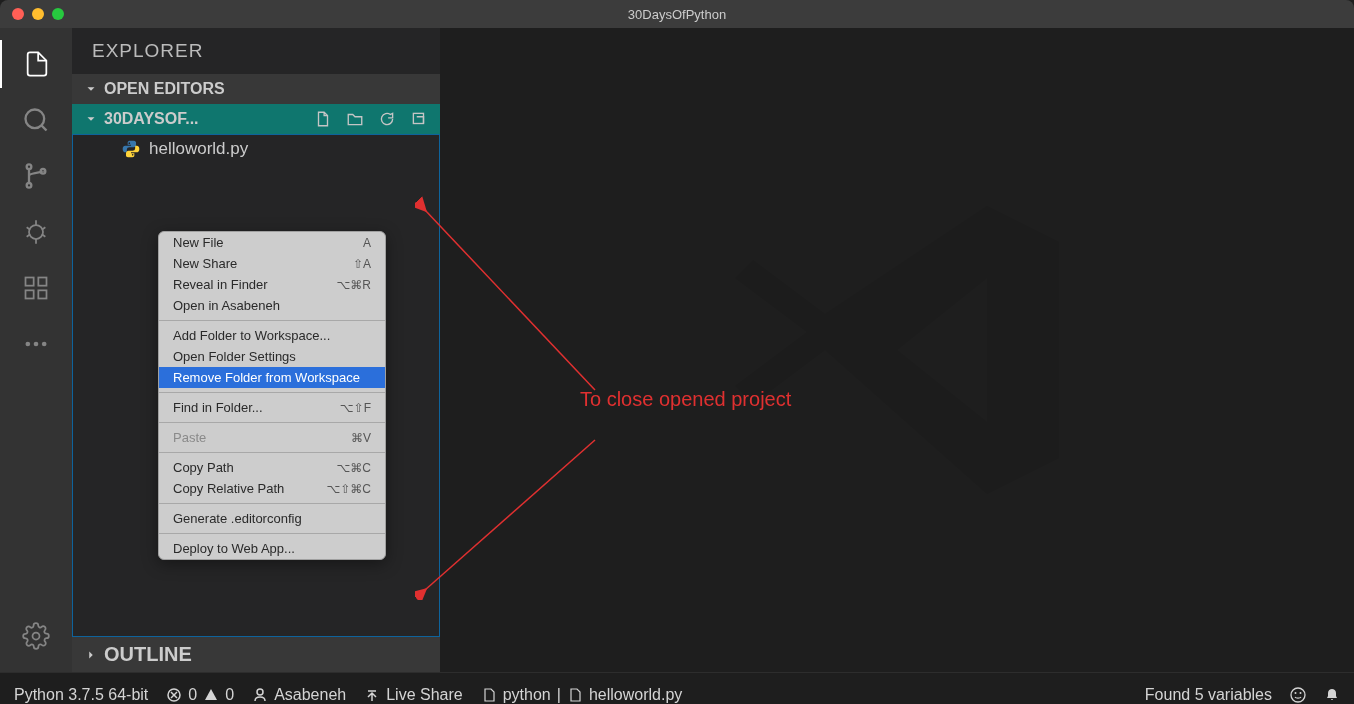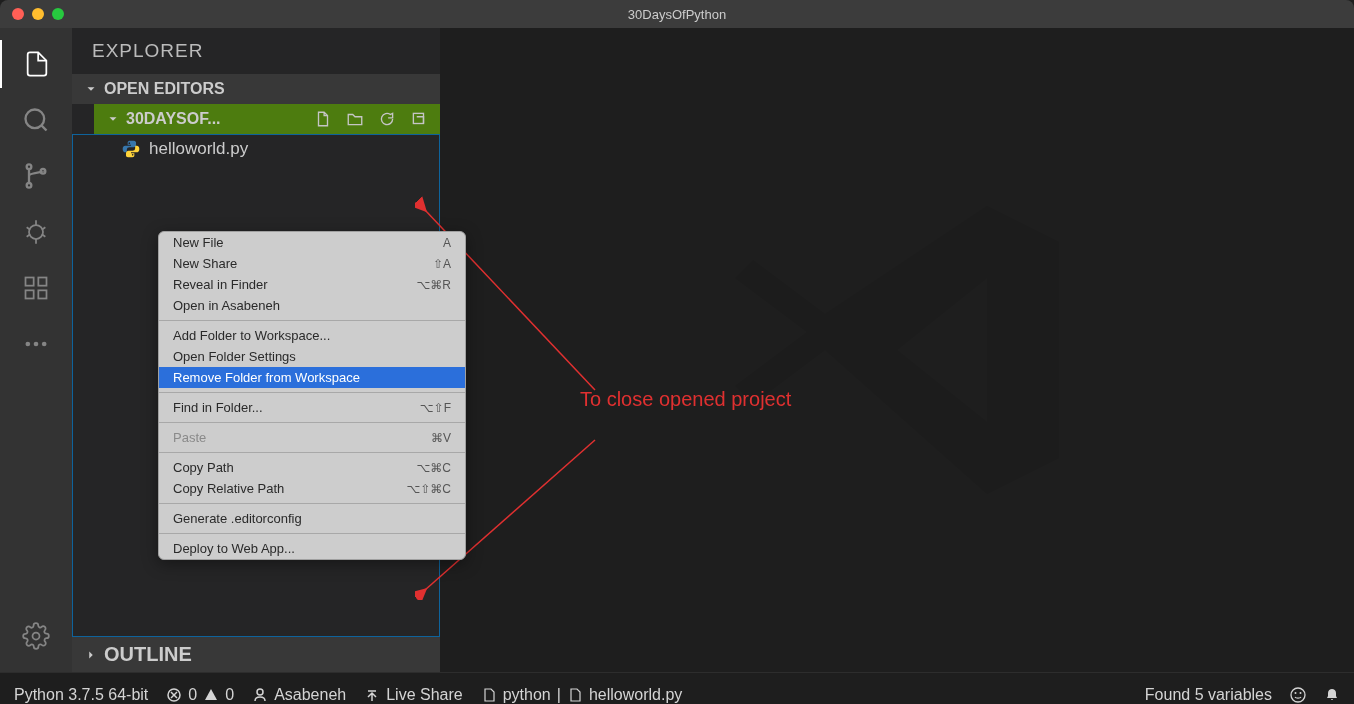--- a/index.html
+++ b/index.html
@@ -17,30 +17,30 @@
 
 .activity-bar { width: 72px; background: #333333; display: flex; flex-direction: column; align-items: center; padding-top: 12px; }
 .activity-item { width: 48px; height: 48px; display: flex; align-items: center; justify-content: center; color: #858585; cursor: pointer; margin-bottom: 8px; }
 .activity-item.active { color: #ffffff; border-left: 2px solid #fff; width: 72px; padding-left: 0; }
 .activity-item svg { width: 28px; height: 28px; }
 .activity-bottom { margin-top: auto; margin-bottom: 12px; }
 
 .sidebar { width: 368px; background: #252526; display: flex; flex-direction: column; }
 .sidebar-title { padding: 12px 20px; color: #bbbbbb; font-size: 19px; letter-spacing: 1px; }
 .section-header { padding: 6px 12px; color: #cccccc; font-size: 16px; font-weight: 600; display: flex; align-items: center; gap: 6px; background: #383838; cursor: pointer; }
-.section-header.folder { background: #4d7c0f; justify-content: space-between; margin-left: 22px; }
+.section-header.folder { background: #0f766e; justify-content: space-between; }
 .folder-left { display: flex; align-items: center; gap: 6px; }
 .folder-actions { display: flex; gap: 14px; color: #c5c5c5; }
 .folder-actions svg { width: 18px; height: 18px; }
 
 .file-tree { flex: 1; border: 1px solid #0e639c; background: #252526; position: relative; }
 .file-item { padding: 4px 8px 4px 48px; display: flex; align-items: center; gap: 8px; color: #cccccc; font-size: 17px; cursor: pointer; }
 .python-icon { width: 20px; height: 20px; display: inline-flex; align-items: center; justify-content: center; }
 
-.context-menu { position: absolute; left: 158px; top: 231px; width: 308px; background: #cdcdcd; border: 1px solid #a0a0a0; border-radius: 6px; box-shadow: 0 4px 16px rgba(0,0,0,0.4); font-size: 13px; color: #2a2a2a; overflow: hidden; z-index: 100; }
+.context-menu { position: absolute; left: 158px; top: 231px; width: 228px; background: #cdcdcd; border: 1px solid #a0a0a0; border-radius: 6px; box-shadow: 0 4px 16px rgba(0,0,0,0.4); font-size: 13px; color: #2a2a2a; overflow: hidden; z-index: 100; }
 .menu-item { padding: 3px 14px; display: flex; justify-content: space-between; align-items: center; cursor: pointer; }
 .menu-item.highlighted { background: #2b6fdb; color: #fff; }
 .menu-item.disabled { color: #8a8a8a; }
 .menu-sep { height: 1px; background: #a8a8a8; margin: 4px 0; }
 .shortcut { color: #555; font-size: 12px; }
 .menu-item.highlighted .shortcut { color: #fff; }
 
 .editor-area { flex: 1; background: #1e1e1e; position: relative; display: flex; align-items: center; justify-content: center; }
 .vscode-watermark { opacity: 0.06; }
 

